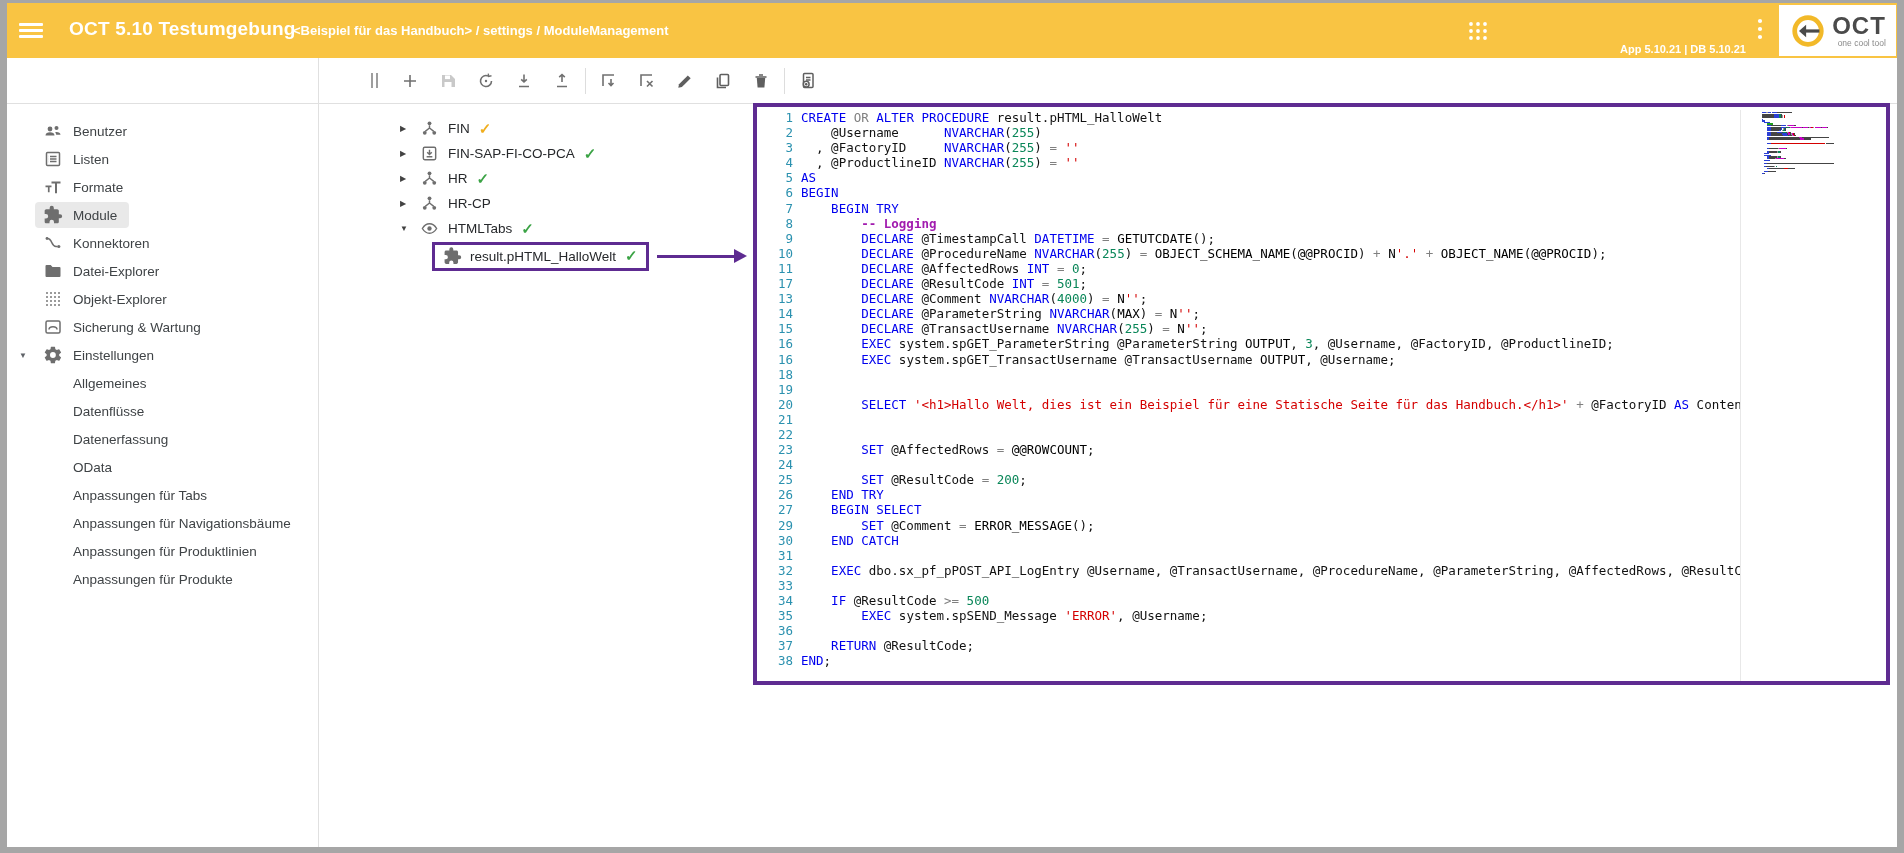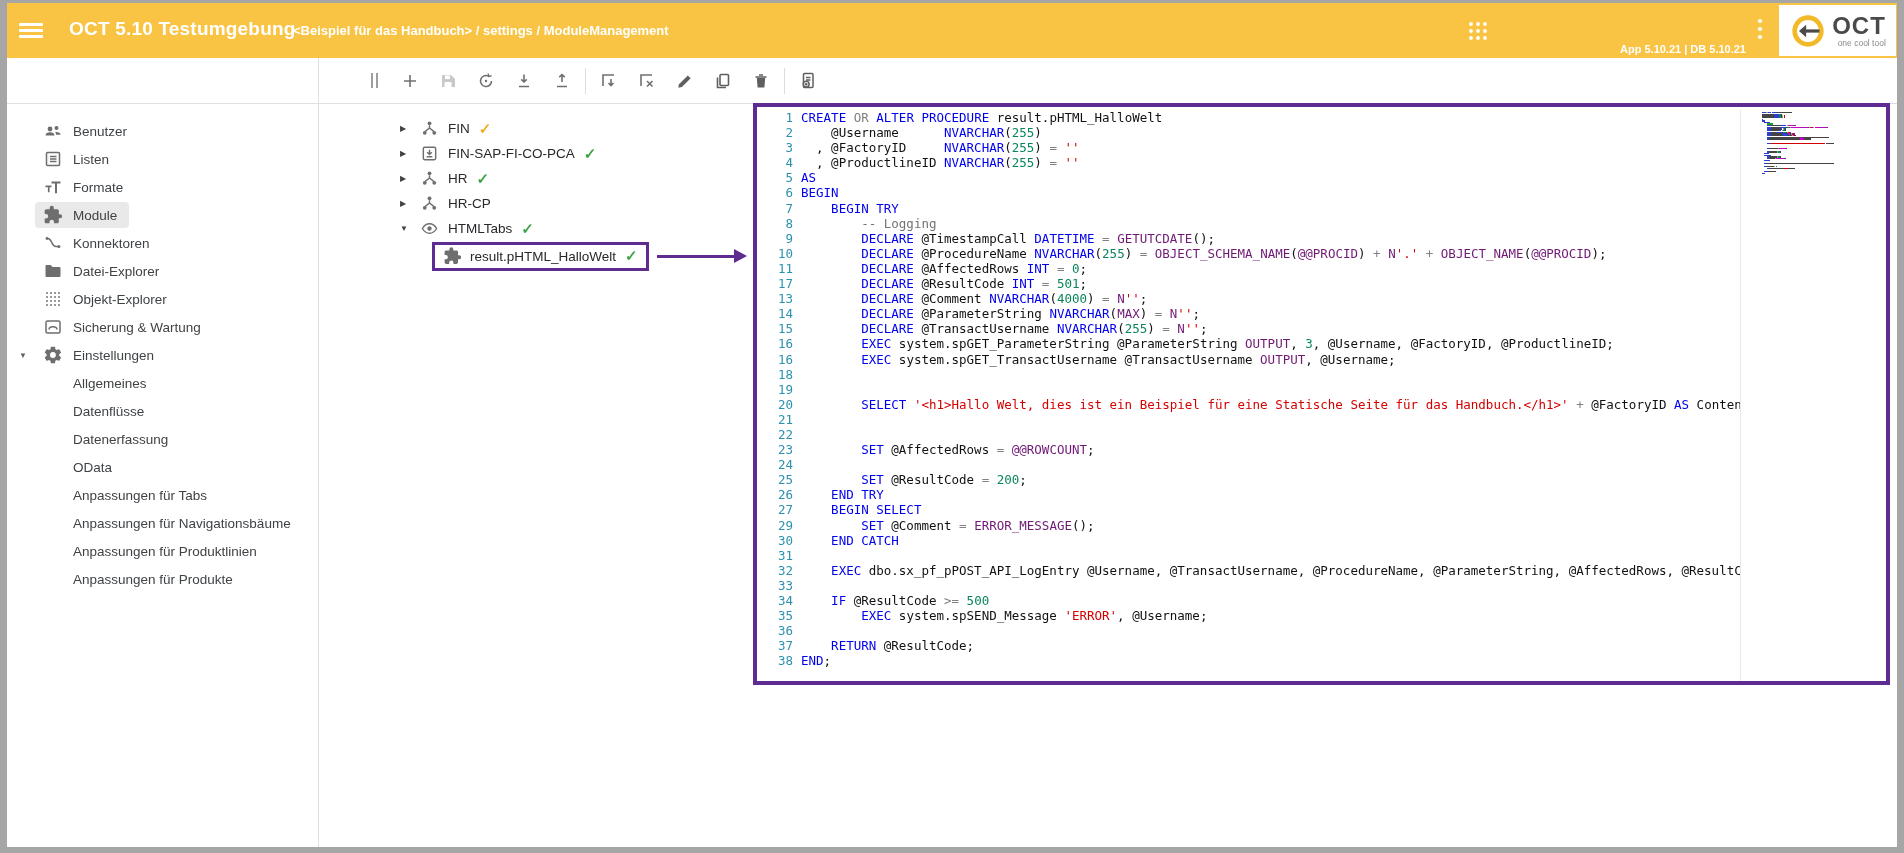--- a/index.html
+++ b/index.html
@@ -52,22 +52,22 @@
   .anno-arrow{position:absolute;left:650px;top:252px;width:78px;height:3px;background:#5e2b91;}
   .anno-arrow-head{position:absolute;left:727px;top:246px;width:0;height:0;
        border-left:13px solid #5e2b91;border-top:7px solid transparent;border-bottom:7px solid transparent;}
   
   .editor-box{position:absolute;left:746px;top:100px;width:1137px;height:582px;box-sizing:border-box;
               border:4px solid #5e2b91;background:#fff;overflow:hidden;}
   .code-wrap{position:absolute;left:0;top:3px;width:983px;height:100%;border-right:1px solid #e8e8e8;overflow:hidden;}
   .code-line{display:flex;height:15.1px;line-height:15.1px;font-family:"DejaVu Sans Mono",monospace;font-size:12.5px;}
   .ln{flex:0 0 36px;text-align:right;color:#2b91af;padding-right:0;}
   .code{flex:1;white-space:pre;overflow:hidden;padding-left:8px;color:#111;}
-  .t-k{color:#0000ee;} .t-g{color:#808080;} .t-f{color:#701a75;}
-  .t-n{color:#098658;} .t-s{color:#d40000;} .t-c{color:#737373;} .t-d{color:#111;}
+  .t-k{color:#0000ee;} .t-g{color:#808080;} .t-f{color:#000000;}
+  .t-n{color:#098658;} .t-s{color:#d40000;} .t-c{color:#a21caf;font-weight:bold;} .t-d{color:#111;}
   
   .minimap{position:absolute;left:1005px;top:5px;width:72px;cursor:pointer;}
   .mm-line{display:flex;height:1.3px;margin-bottom:0.35px;overflow:hidden;}
   .mm-line i{display:block;height:100%;flex:0 0 auto;}
 </style>
 </head>
 <body>
 
 <div id="app">
 

